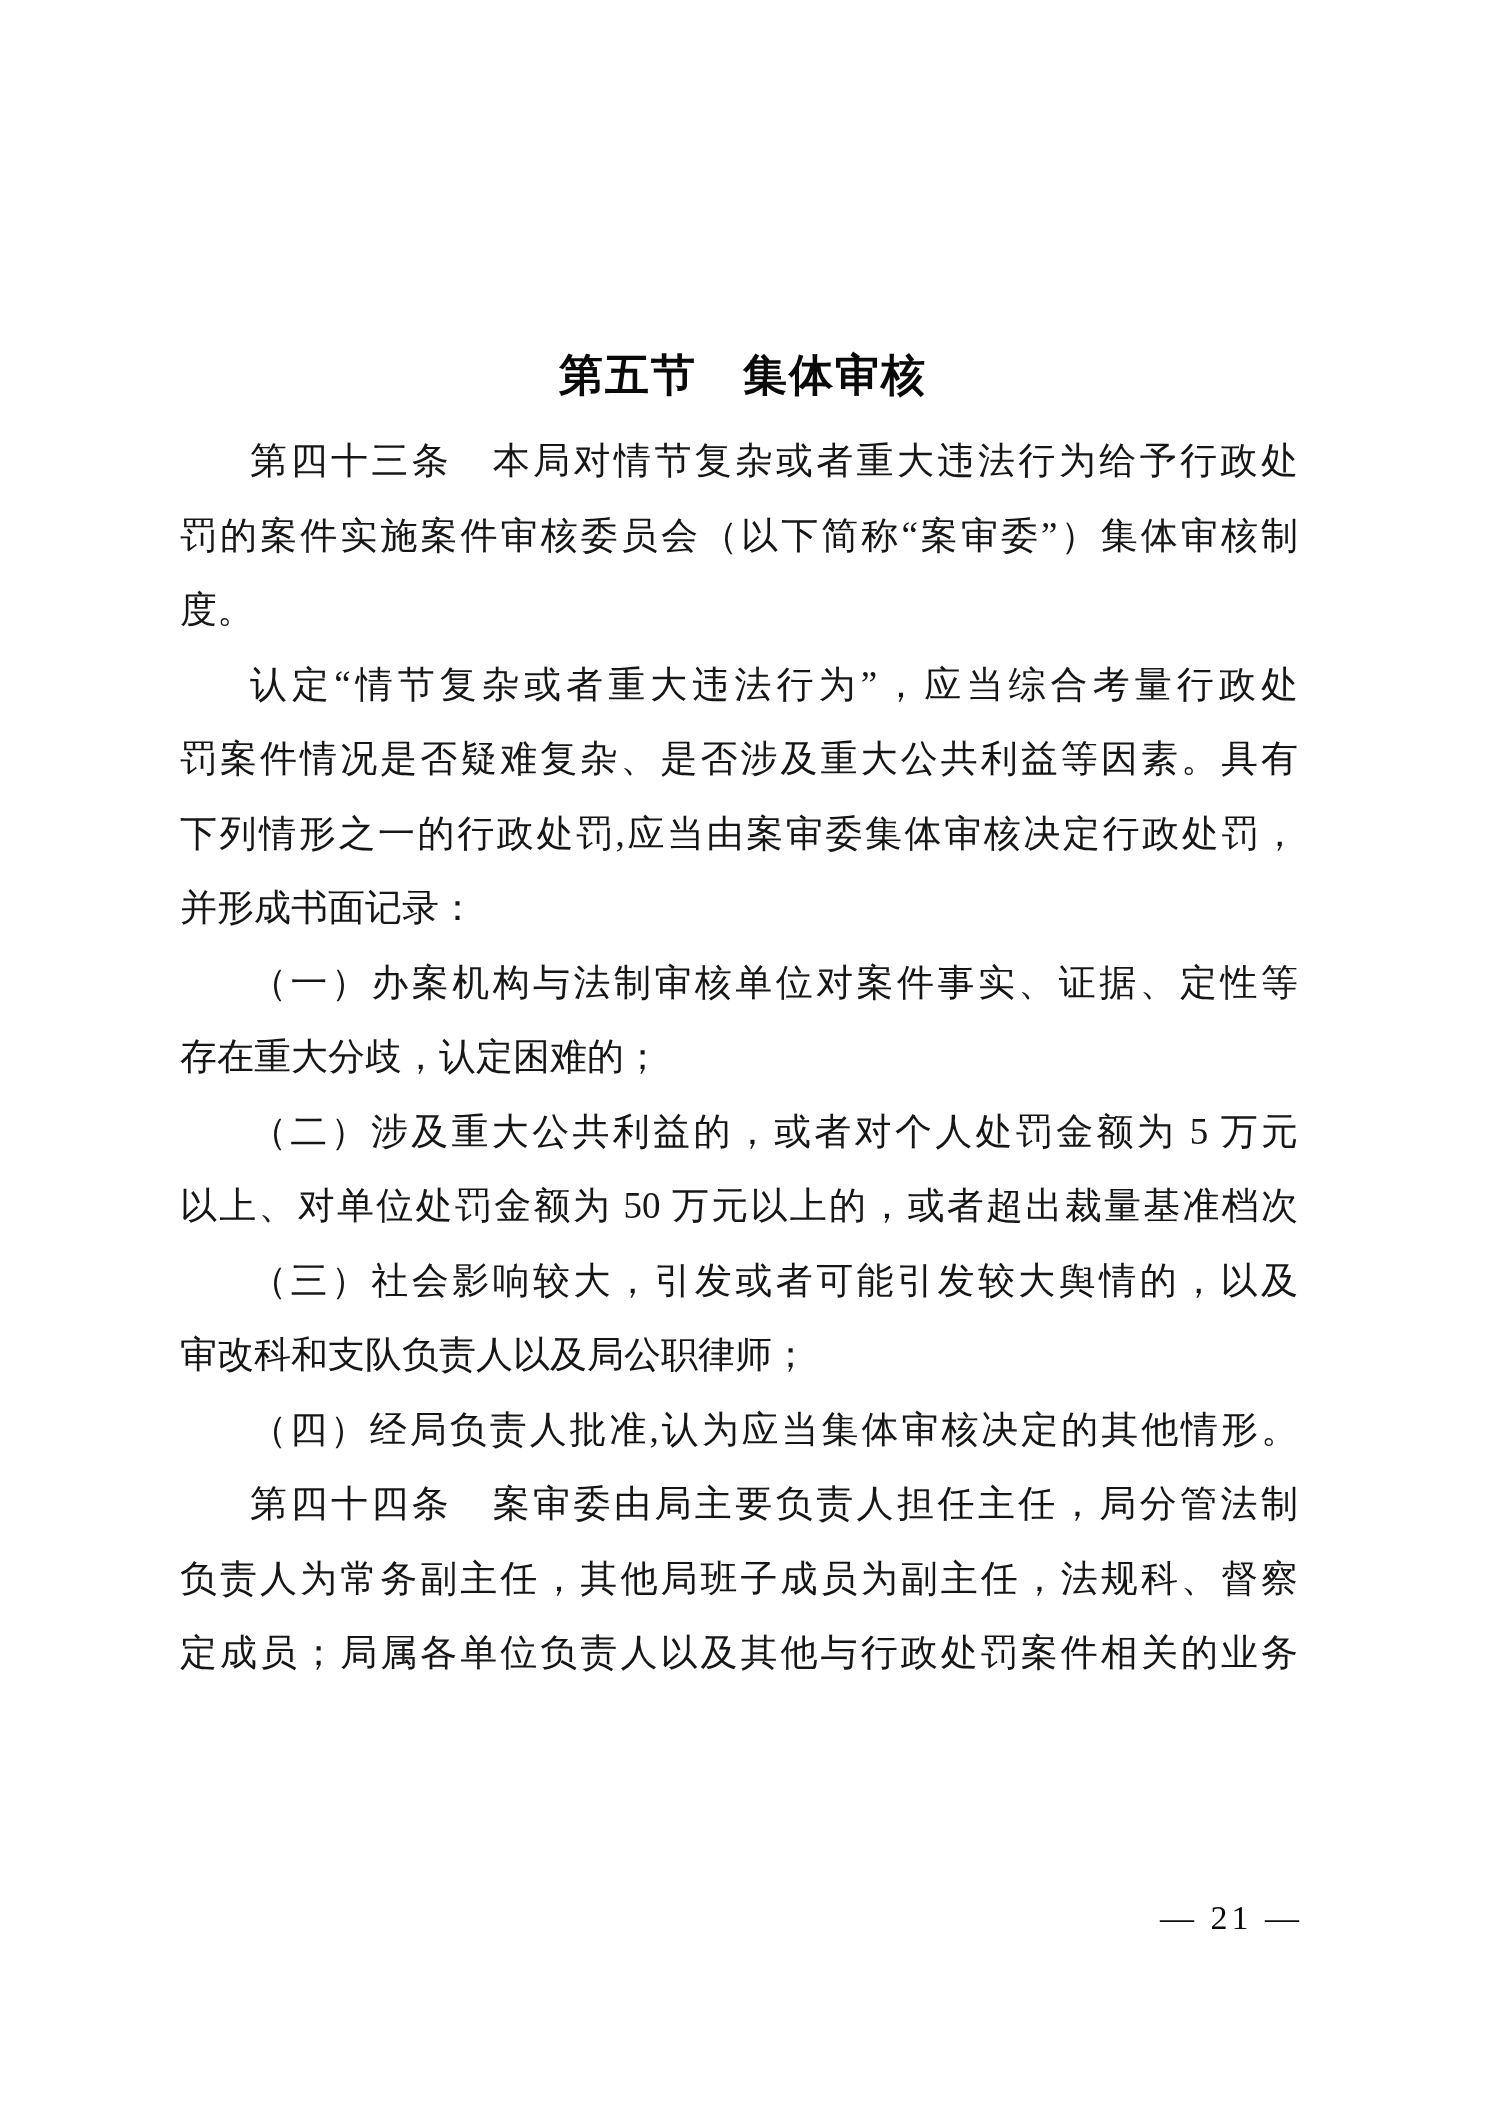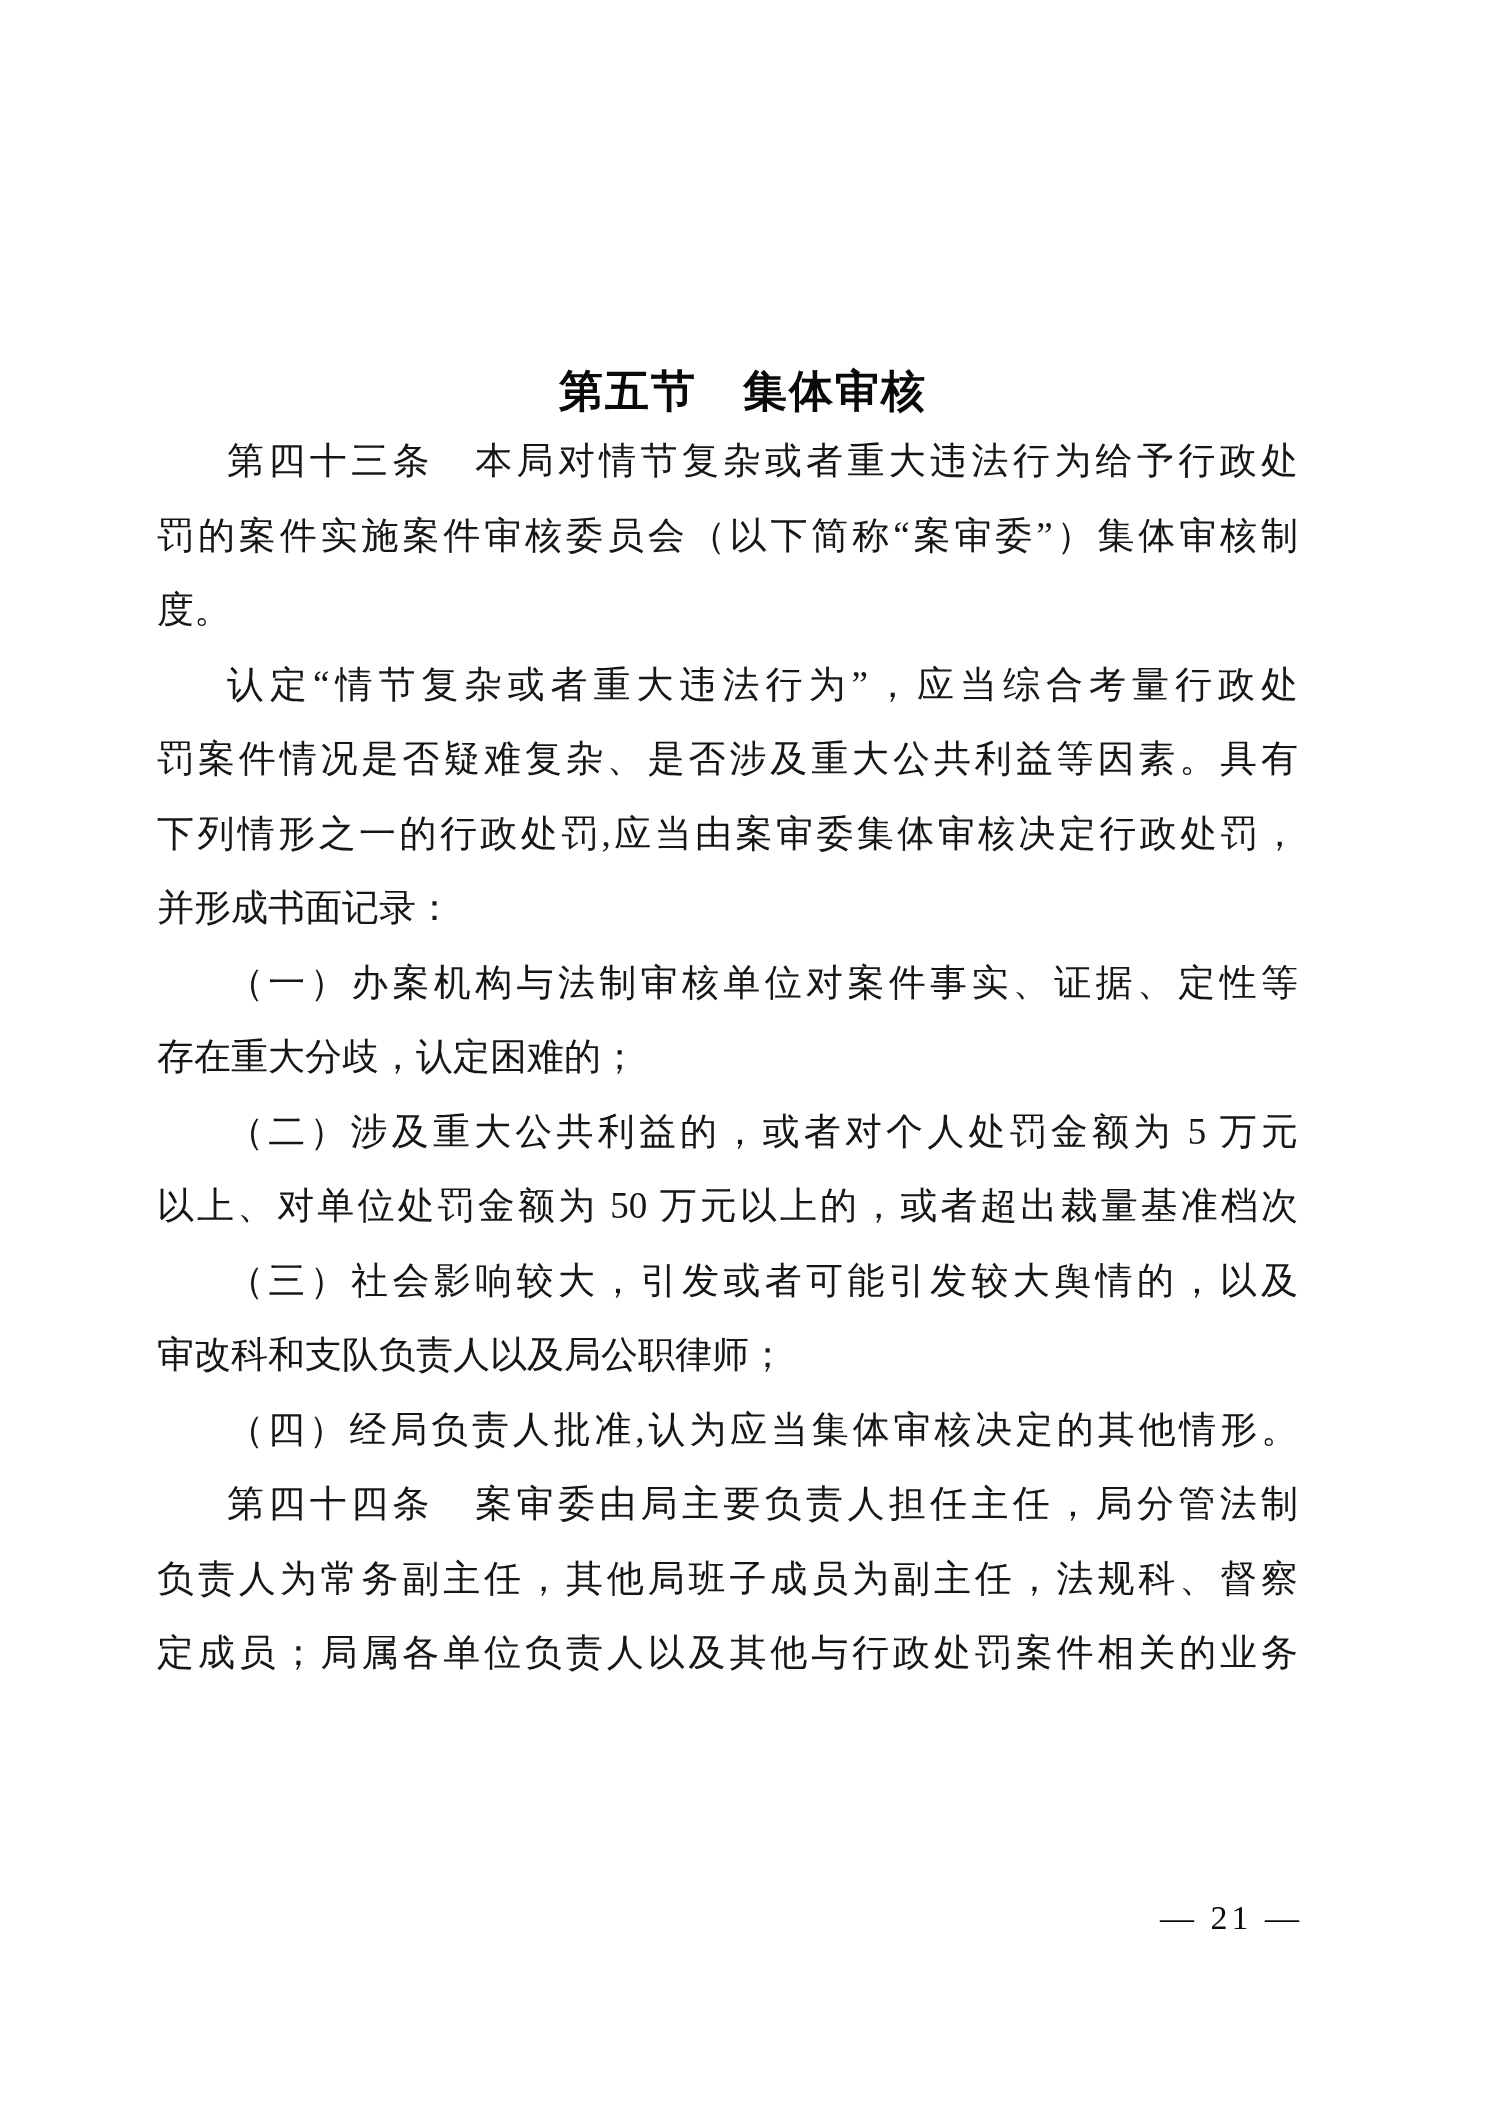--- a/index.html
+++ b/index.html
@@ -12,21 +12,21 @@
     width: 1486px;
     height: 2103px;
     background: #ffffff;
     overflow: hidden;
     font-family: "Liberation Serif", serif;
     color: #161616;
   }
   .section-title {
     position: absolute;
     left: 0;
-    top: 360px;
+    top: 344px;
     width: 100%;
     height: 64px;
     line-height: 64px;
     text-align: center;
     font-size: 44px;
     font-weight: bold;
     color: #0a0a0a;
     letter-spacing: 2px;
   }
   .doc-body {
@@ -36,20 +36,21 @@
     width: 1141px;
     font-size: 37px;
     color: #161616;
   }
   .line {
     height: 74.5px;
     line-height: 74.5px;
     overflow: hidden;
     white-space: normal;
     text-align: left;
+    margin-left: 23px;
   }
   .line.justify {
     text-align: justify;
     text-align-last: justify;
   }
   .line.indent {
     text-indent: 70px;
   }
   .page-number {
     position: absolute;

